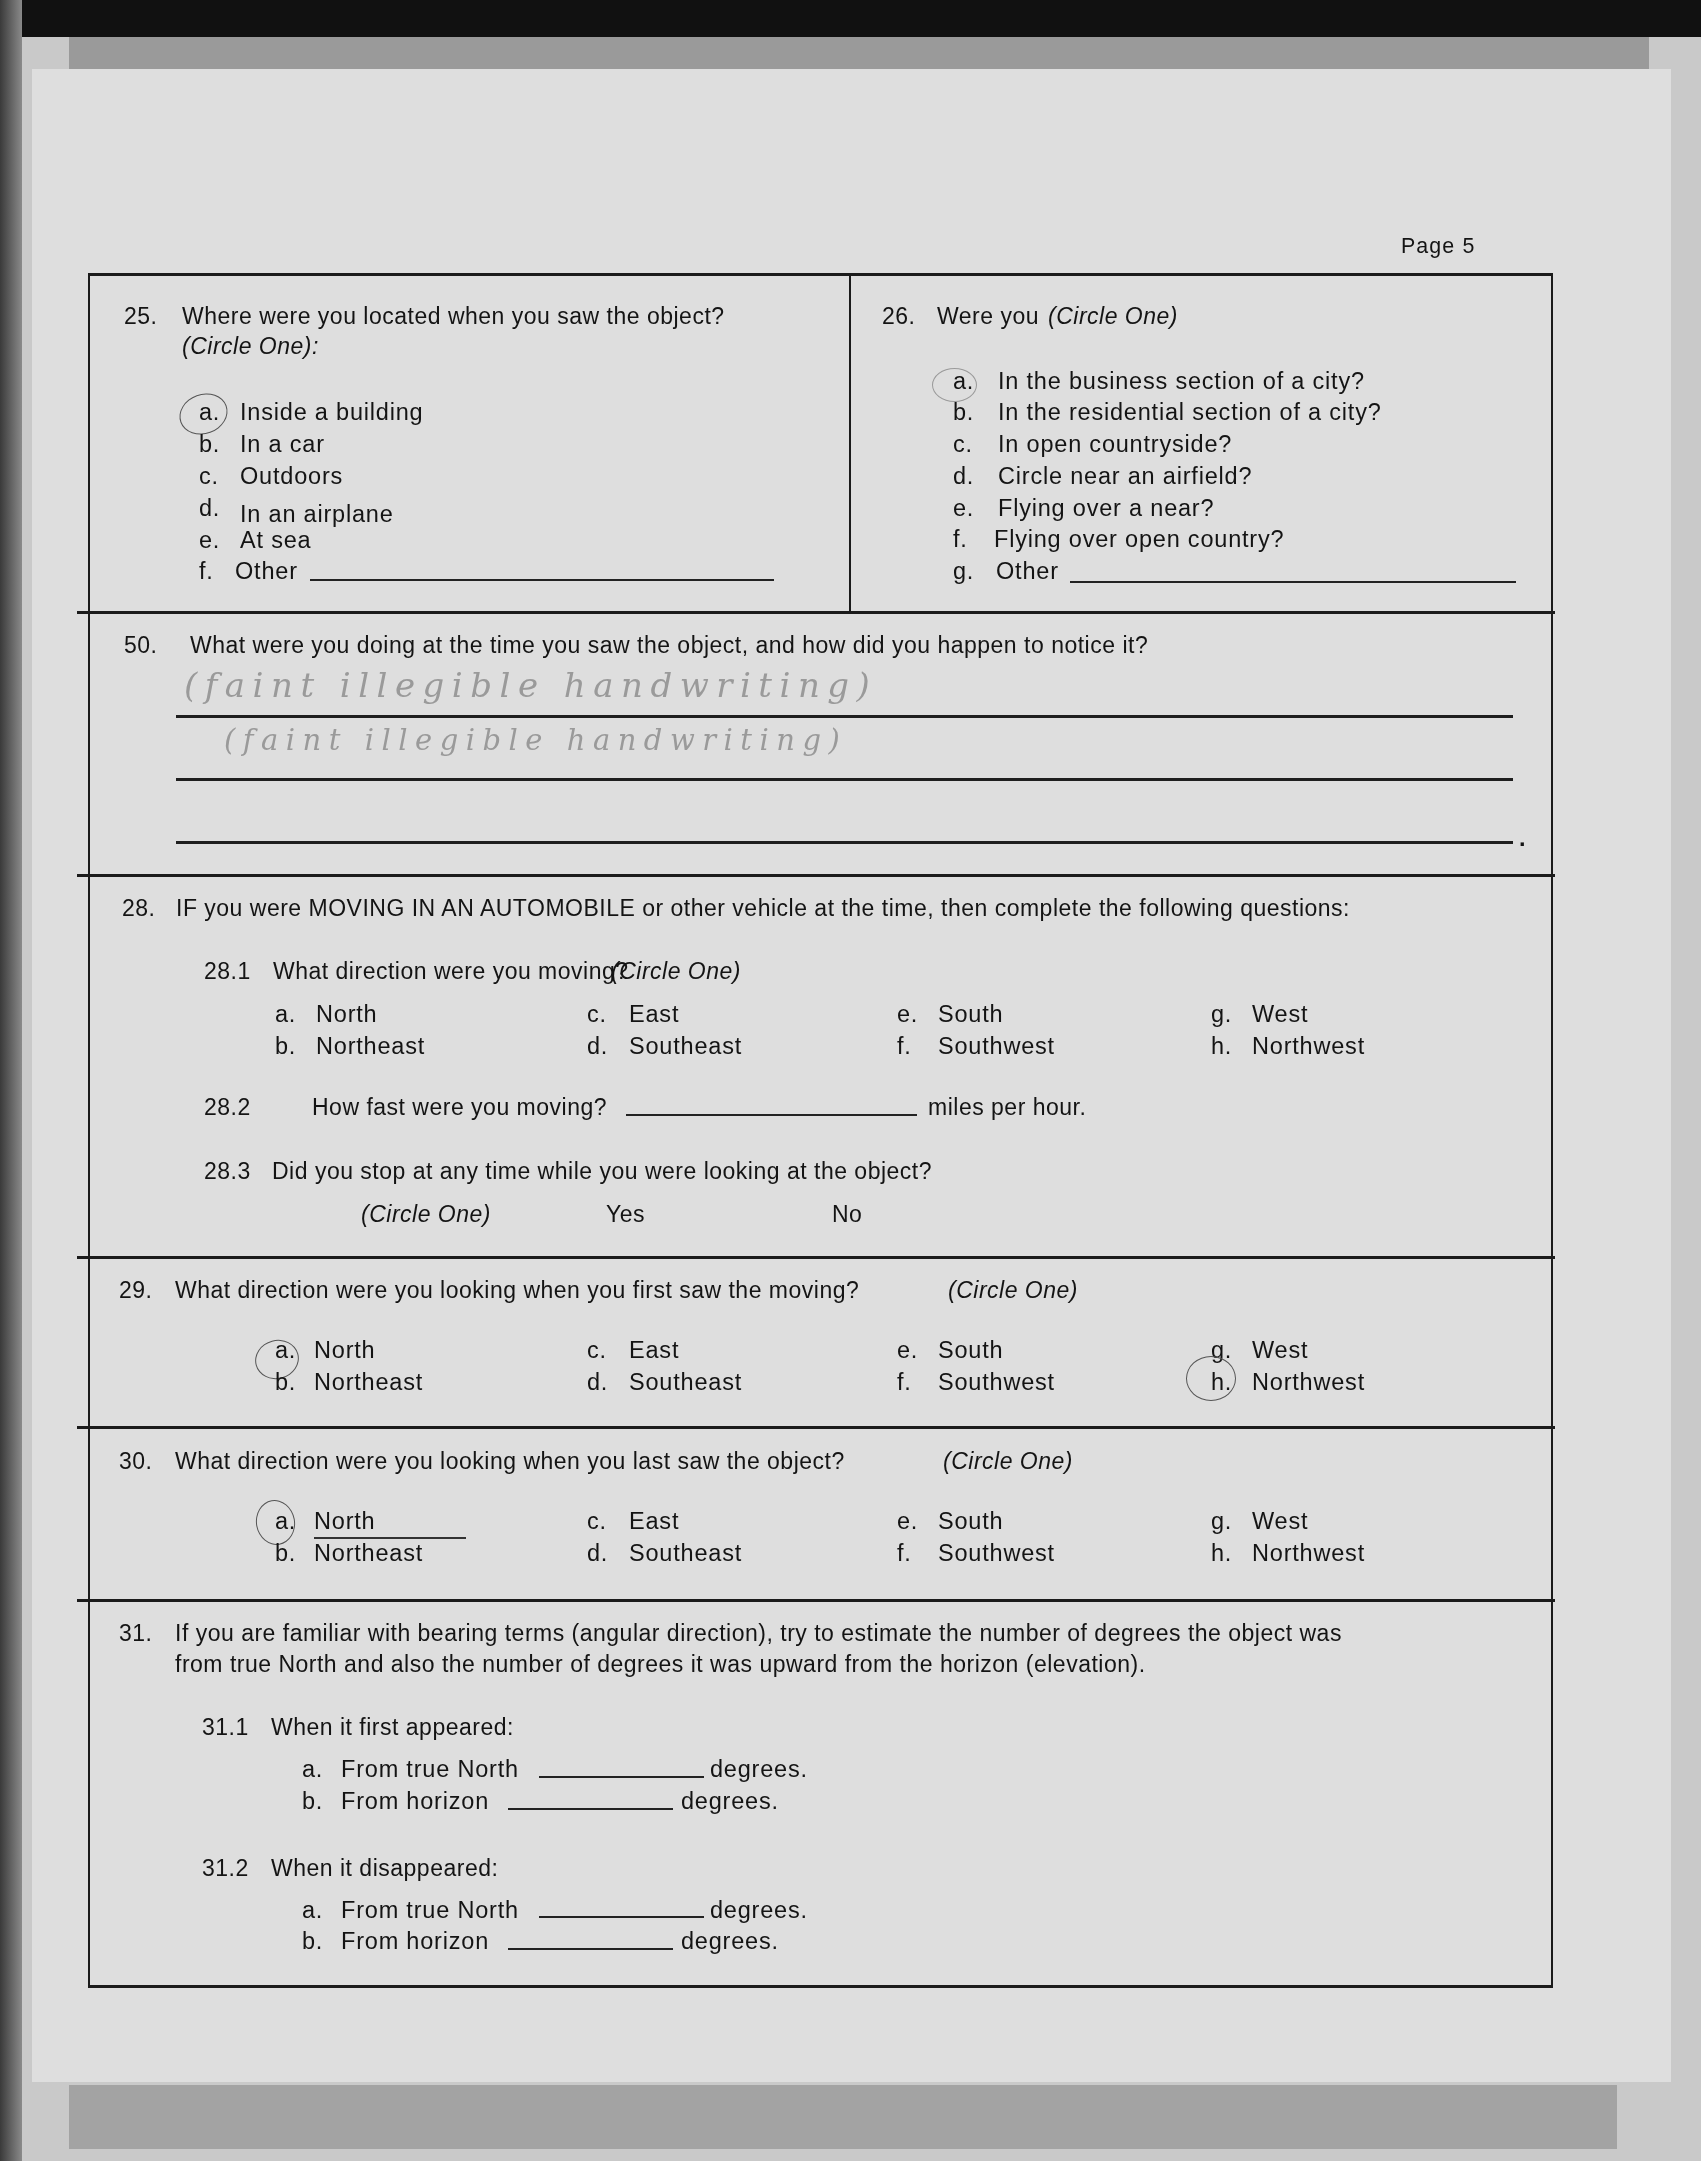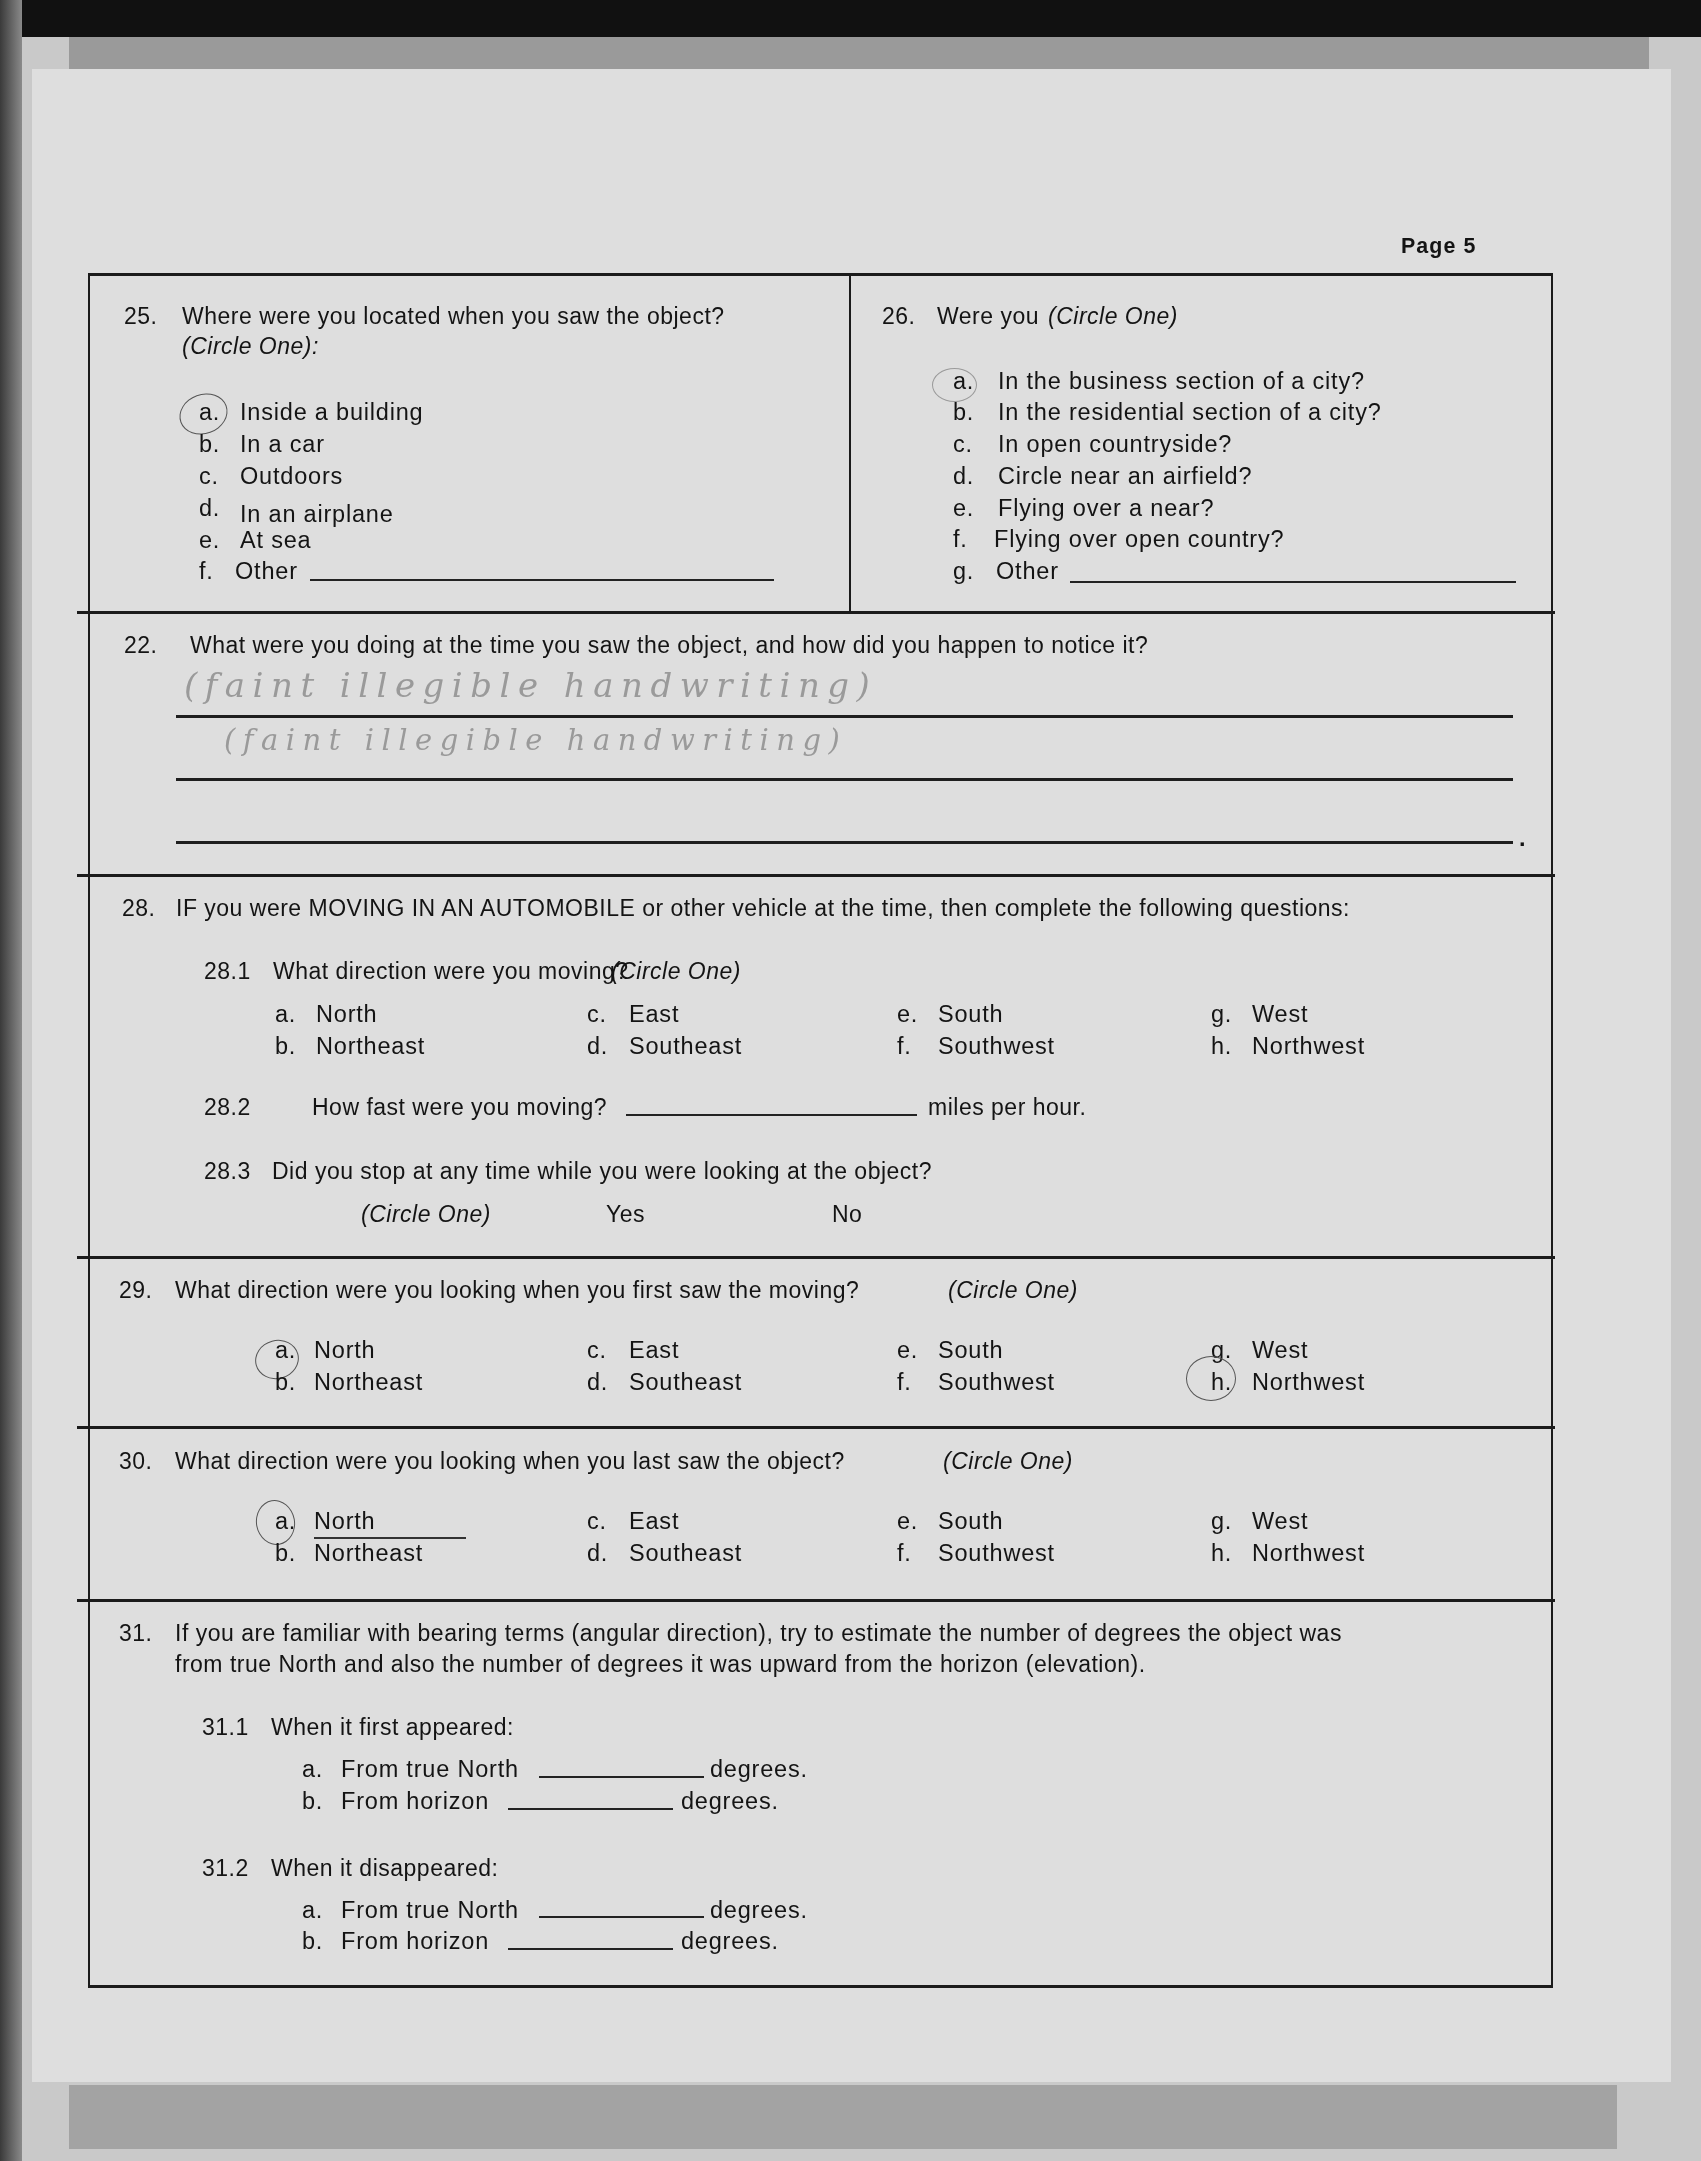--- a/index.html
+++ b/index.html
@@ -11,21 +11,21 @@
   }
   .edge-left { position: absolute; left: 0; top: 0; width: 22.4px; height: 2161px; background: linear-gradient(90deg,#3a3a3a,#8a8a8a); }
   .edge-top { position: absolute; left: 0; top: 0; width: 1702px; height: 37px; background: #111; }
   .band-top { position: absolute; left: 69px; top: 37px; width: 1580px; height: 48px; background: #9a9a9a; }
   .band-bottom { position: absolute; left: 69px; top: 2085px; width: 1548px; height: 64px; background: #a3a3a3; }
   .sheet {
     position: absolute; left: 32px; top: 69px; width: 1639px; height: 2013px;
     background: #dedede;
   }
   .abs { position: absolute; white-space: nowrap; }
-  .page-num { left: 1401px; top: 234px; font-size: 21.4px; font-weight: bold; letter-spacing: 1.1px; }
+  .page-num { left: 1401px; top: 234px; font-size: 21.4px; font-weight: normal; letter-spacing: 1.1px; }
   .form-box {
     position: absolute; left: 88px; top: 273px; width: 1465px; height: 1715px;
     border: 2.1px solid #1b1b1b; border-top-width: 3.2px; border-bottom-width: 3.2px;
     box-sizing: border-box;
   }
   .hline { position: absolute; left: 77px; width: 1478px; height: 3.2px; background: #1b1b1b; }
   .vline { position: absolute; width: 2.1px; background: #1b1b1b; }
   .q { font-size: 23px; letter-spacing: 0.5px; }
   .opt { font-size: 23.5px; letter-spacing: 0.8px; }
   .it { font-style: italic; }
@@ -91,21 +91,21 @@
   <div class="abs opt" style="left:953px; top:495px;">e.</div>
   <div class="abs opt" style="left:998px; top:495px;">Flying over a near?</div>
   <div class="abs opt" style="left:953px; top:526px;">f.</div>
   <div class="abs opt" style="left:994px; top:526px;">Flying over open country?</div>
   <div class="abs opt" style="left:953px; top:558px;">g.</div>
   <div class="abs opt" style="left:996px; top:558px;">Other</div>
   <div class="abs" style="left:1070px; top:581px; width:446px; height:2.1px; background:#222;"></div>
 </section>
 
 <section>
-  <div class="abs q" style="left:124px; top:632px;">22.</div>
+  <div class="abs q" style="left:124px; top:632px;">50.</div>
   <div class="abs q" style="left:176px; top:632px;margin-left:14px;">What were you doing at the time you saw the object, and how did you happen to notice it?</div>
   <div class="handwriting" style="left:184px; top:665px;">(faint illegible handwriting)</div>
   <div class="handwriting" style="left:224px; top:723px; font-size:29px;">(faint illegible handwriting)</div>
   <div class="answer-line" style="top:715px;"></div>
   <div class="answer-line" style="top:778px;"></div>
   <div class="answer-line" style="top:841px;"></div>
   <div class="abs" style="left:1519px; top:825px; font-size:23.5px; font-weight:bold;">.</div>
 </section>
 
 <section>

